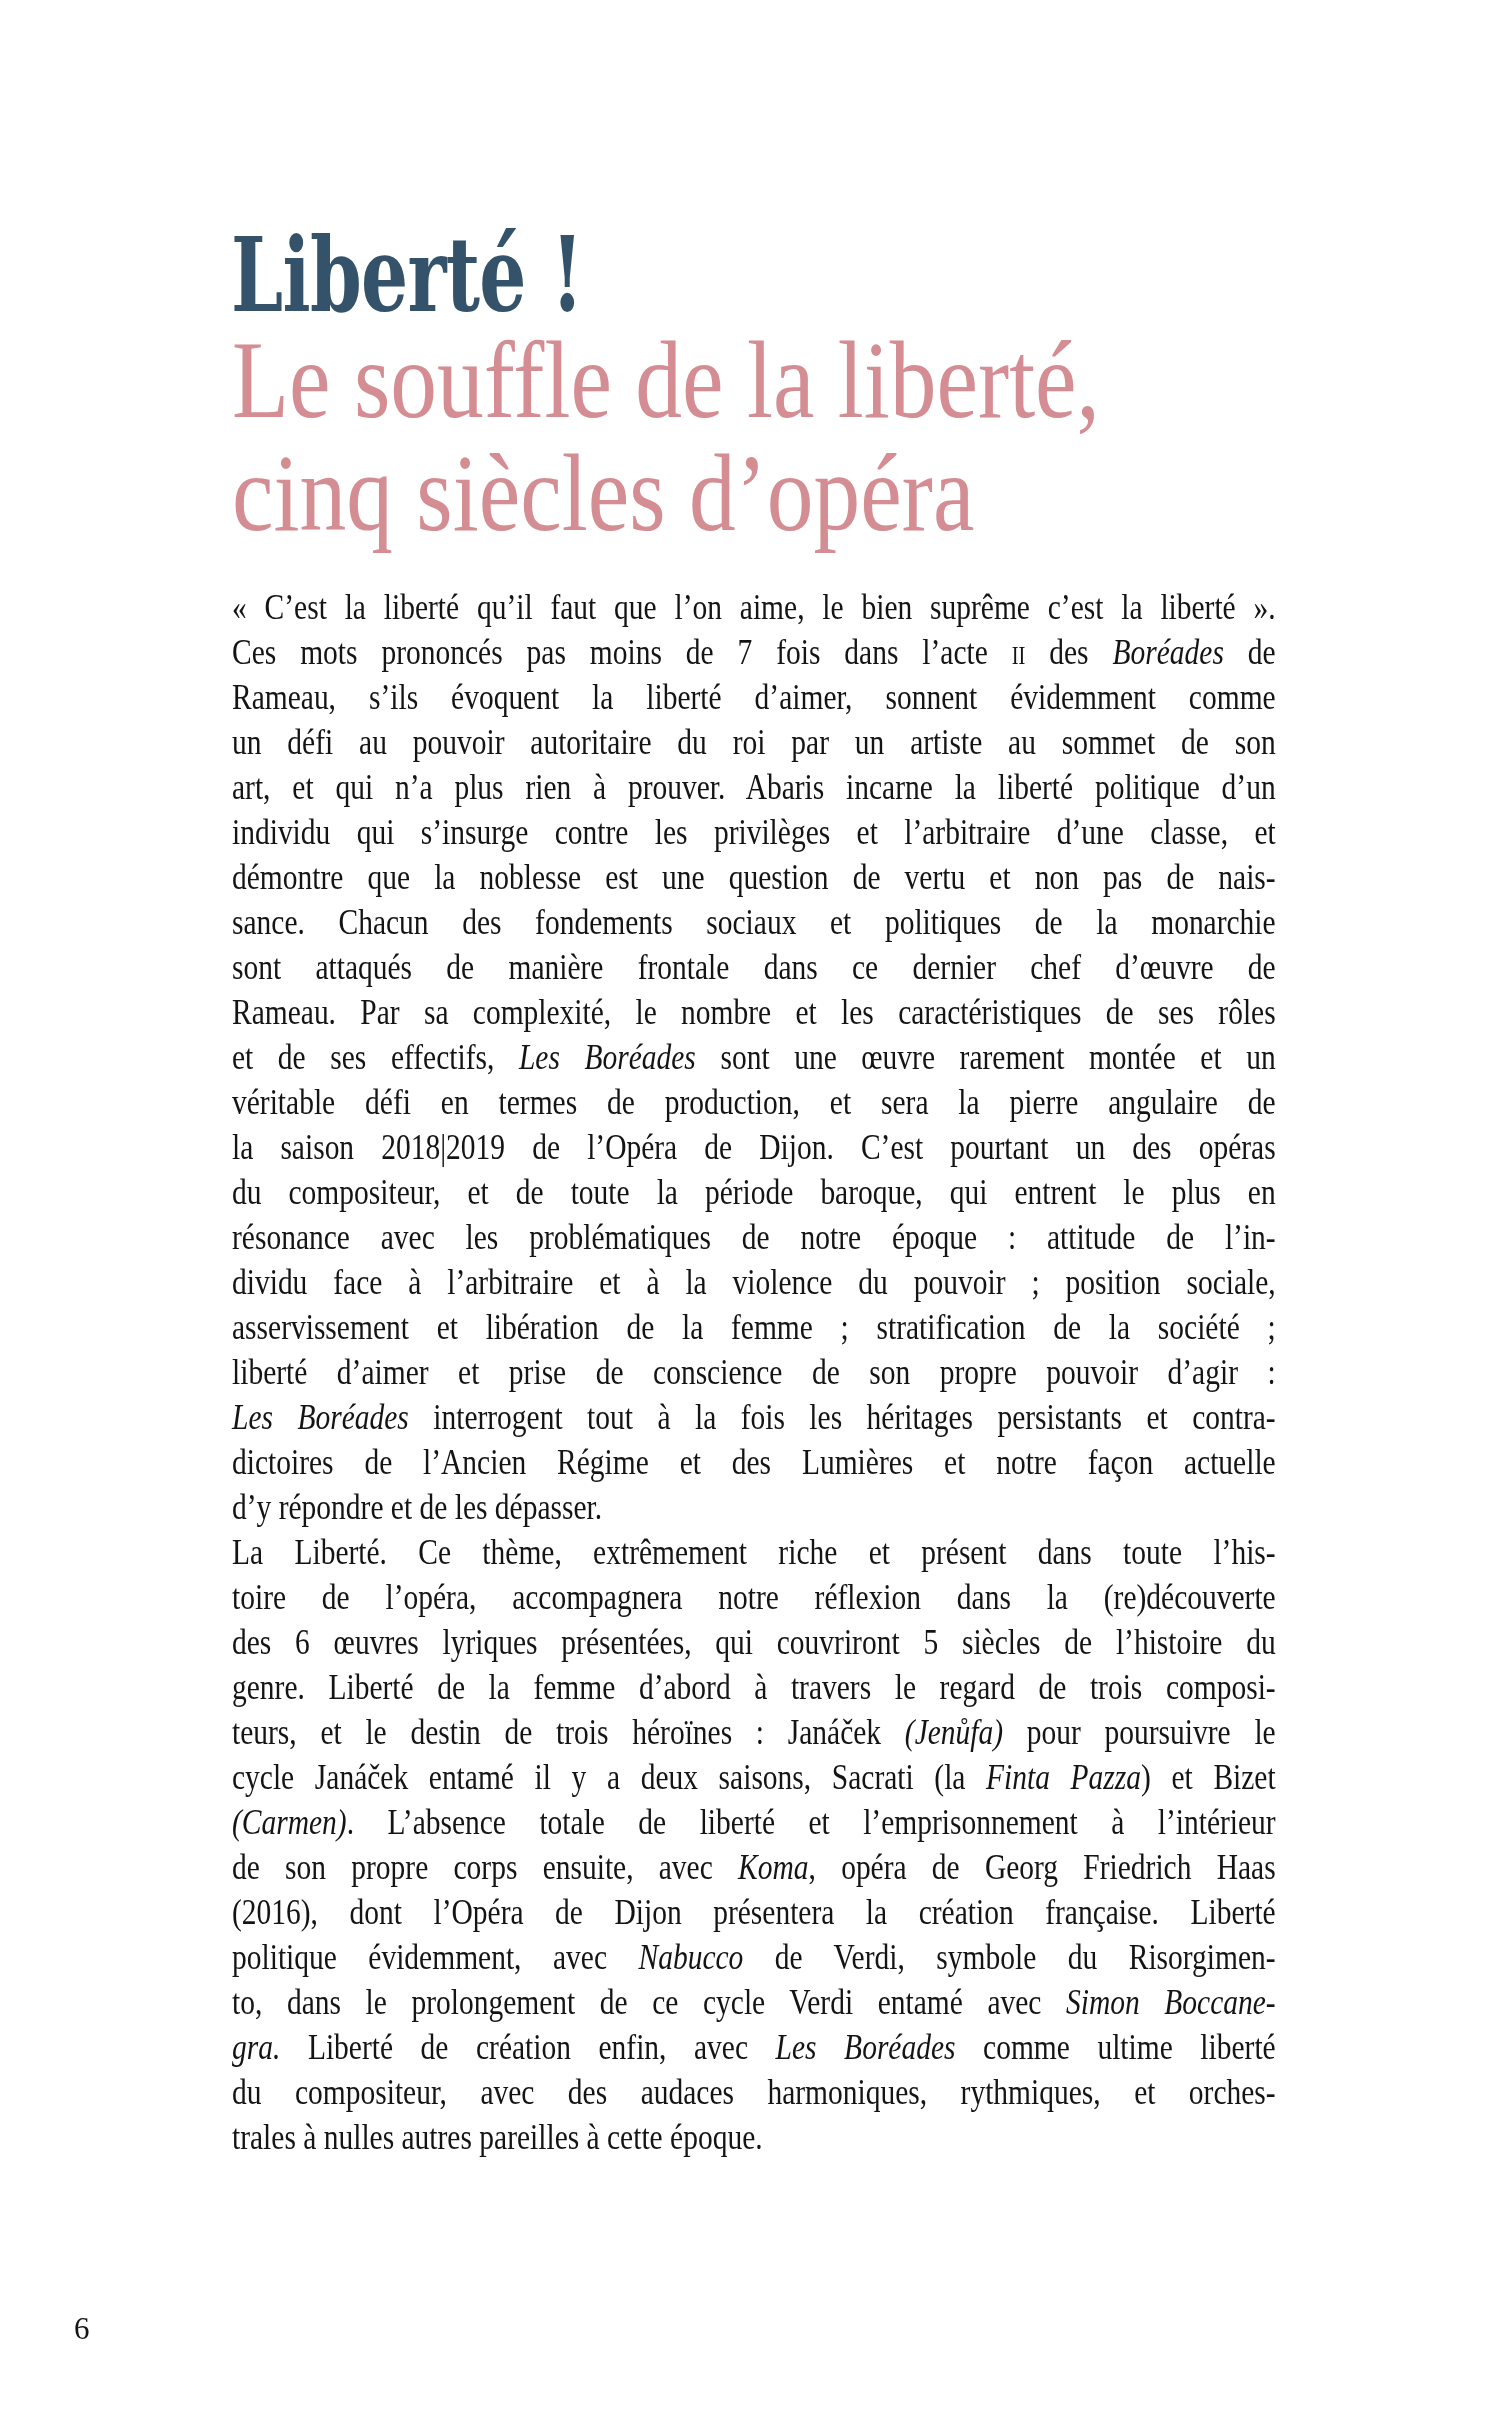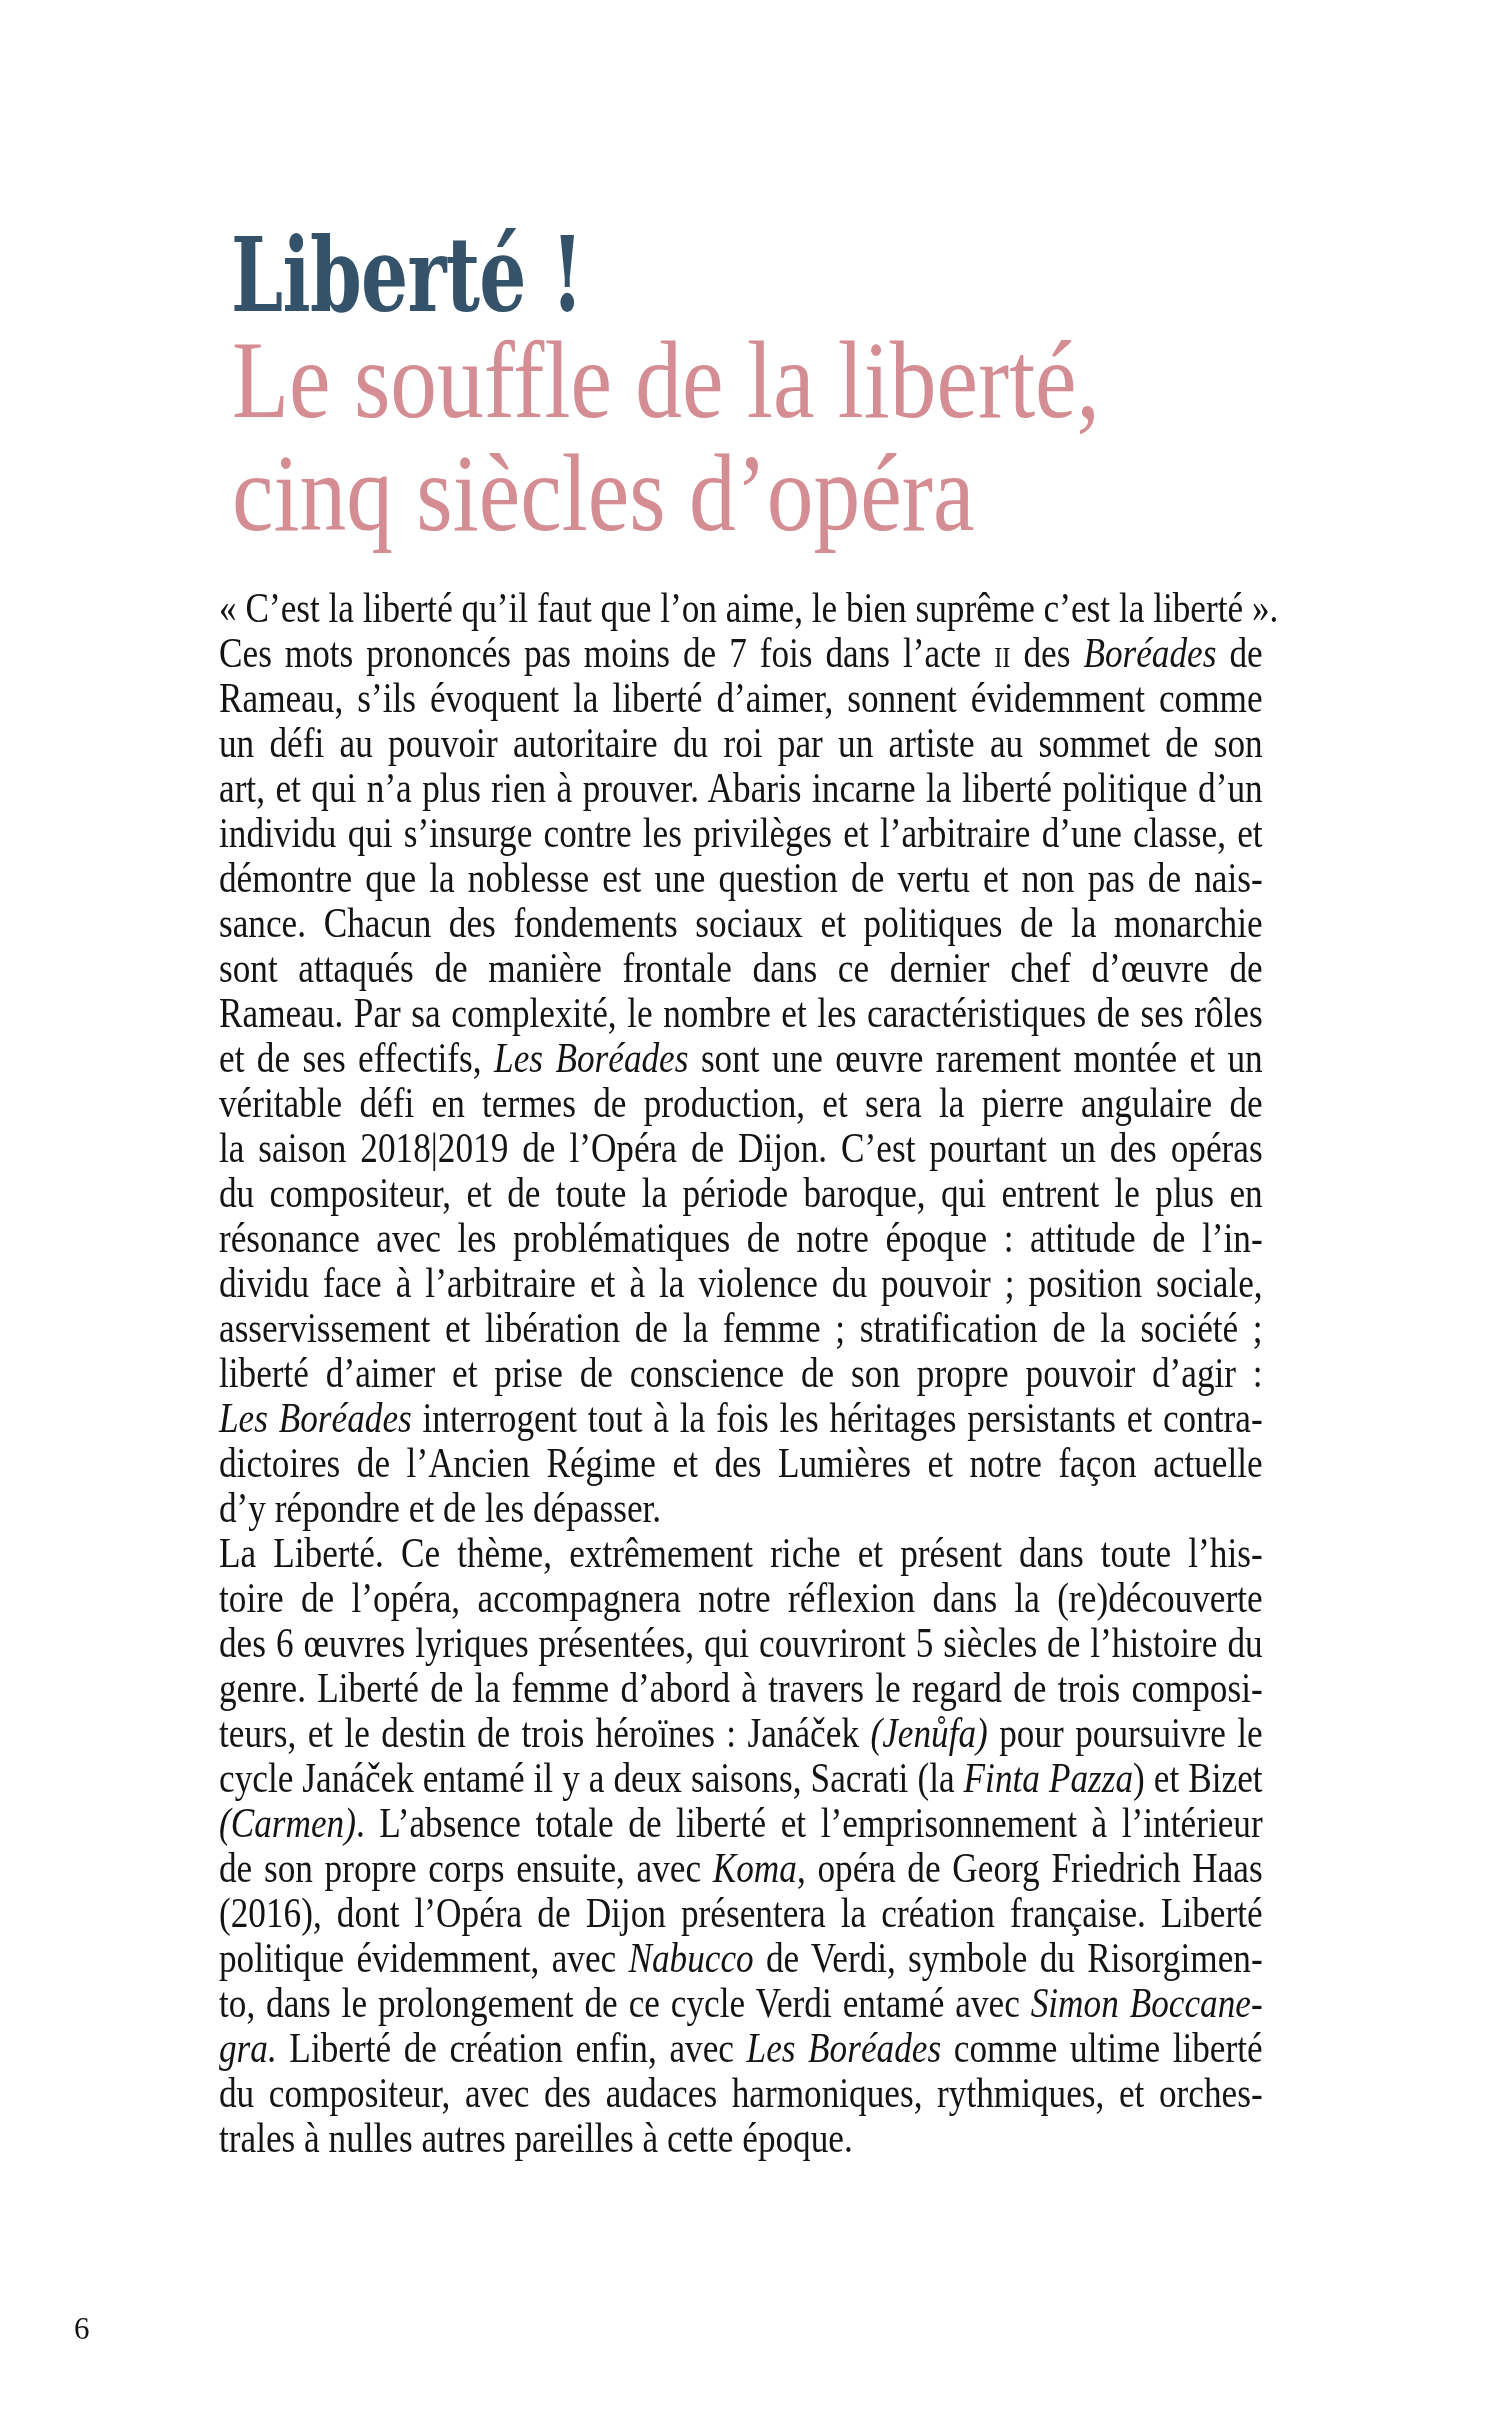--- a/index.html
+++ b/index.html
@@ -31,24 +31,24 @@
     top: 324px;
     font-size: 110px;
     line-height: 113px;
     white-space: nowrap;
     transform: scaleX(0.85);
     transform-origin: left top;
     width: 1666px;
   }
   .body-text {
     position: absolute;
-    left: 219px;
+    left: 232px;
     top: 585px;
     width: 1044px;
-    font-size: 43px;
+    font-size: 36px;
   }
   .line {
     width: 1274px;
     height: 45px;
     line-height: 45px;
     white-space: nowrap;
     text-align: justify;
     text-align-last: justify;
     text-justify: inter-word;
     transform: scaleX(0.8192);

